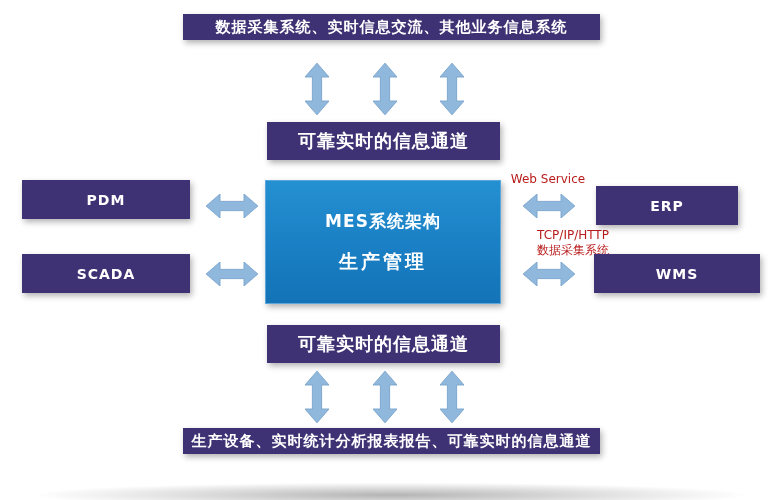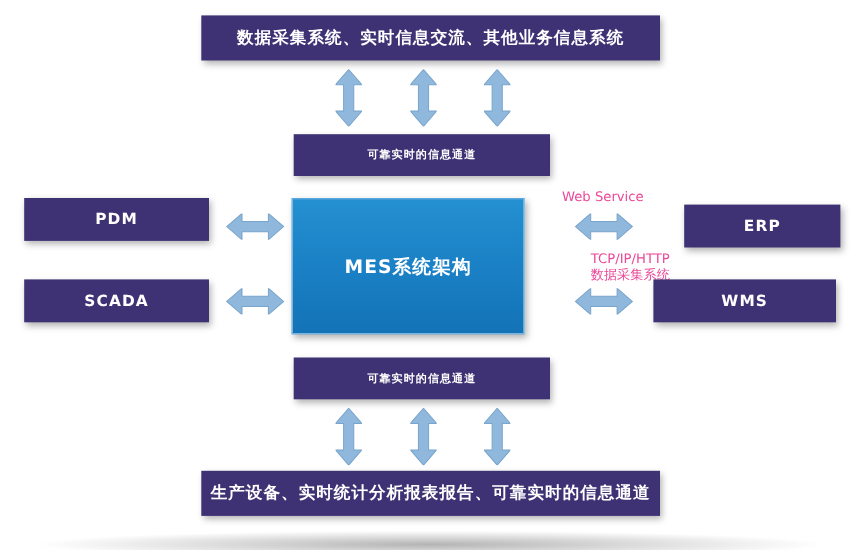--- a/index.html
+++ b/index.html
@@ -15,52 +15,52 @@
     position: absolute;
     background: #3e3274;
     color: #ffffff;
     font-weight: bold;
     display: flex;
     align-items: center;
     justify-content: center;
     text-align: center;
     box-shadow: 2px 3px 6px rgba(0,0,0,0.30);
   }
-  .wide-box { left: 183px; width: 417px; height: 41px; font-size: 15px; letter-spacing: 1px; }
+  .wide-box { left: 183px; width: 417px; height: 26px; font-size: 15px; letter-spacing: 1px; }
   .top-box { top: 14px; }
   .bottom-box { top: 428px; }
-  .channel-box { left: 267px; width: 233px; height: 38px; font-size: 10px; letter-spacing: 1px; }
+  .channel-box { left: 267px; width: 233px; height: 38px; font-size: 18px; letter-spacing: 1px; }
   .top-channel { top: 122px; }
   .bottom-channel { top: 325px; }
   .side-box { width: 168px; height: 39px; font-size: 14px; letter-spacing: 1px; }
   .pdm-box   { left: 22px;  top: 180px; text-align: right; }
   .scada-box { left: 22px;  top: 254px; }
-  .erp-box   { left: 622px; top: 186px; width: 142px; }
+  .erp-box   { left: 596px; top: 186px; width: 142px; }
   .wms-box   { left: 594px; top: 254px; width: 166px; text-align: right; }
   .center-box {
     position: absolute;
     left: 265px; top: 180px;
-    width: 212px; height: 124px;
+    width: 236px; height: 124px;
     background: linear-gradient(180deg, #2490d2 0%, #1a7fc4 55%, #1373b6 100%);
     border: 1px solid #5aa7db;
     box-sizing: border-box;
     color: #ffffff;
     display: flex;
     flex-direction: column;
     align-items: center;
     justify-content: center;
     box-shadow: 2px 3px 6px rgba(0,0,0,0.30);
   }
   .center-line1 { font-size: 17px; font-weight: bold; letter-spacing: 1px; }
   .center-line2 { font-size: 19px; font-weight: bold; letter-spacing: 3px; margin-top: 16px; }
   .arrow { position: absolute; line-height: 0; }
   .arrow svg { display: block; }
   .conn-label {
     position: absolute;
-    color: #ec4899;
+    color: #b91c1c;
     font-size: 12px;
     text-align: center;
     line-height: 15px;
   }
   .ws-label  { left: 502px; top: 172px; width: 92px; }
   .tcp-label { left: 488px; top: 228px; width: 90px; margin-left: 40px; }
   .bottom-shadow {
     position: absolute;
     left: 18px; right: 18px; bottom: -8px;
     height: 26px;
@@ -109,20 +109,21 @@
       </svg>
   </div>
   <div class="arrow" style="left:204px; top:262px;">
     <svg width="56" height="24" viewBox="0 0 56 26">
         <polygon points="0,13 15,0 15,8 41,8 41,0 56,13 41,26 41,18 15,18 15,26" fill="#8fb8dc" stroke="#79a4cc" stroke-width="1"></polygon>
       </svg>
   </div>
 
   <div class="center-box">
     <div class="center-line1">MES系统架构</div>
+    <div class="center-line2">生产管理</div>
   </div>
 
   <div class="conn-label ws-label">Web Service</div>
   <div class="conn-label tcp-label">
     <div>TCP/IP/HTTP</div>
     <div>数据采集系统</div>
   </div>
 
   <div class="arrow" style="left:521px; top:194px;">
     <svg width="56" height="24" viewBox="0 0 56 26">

